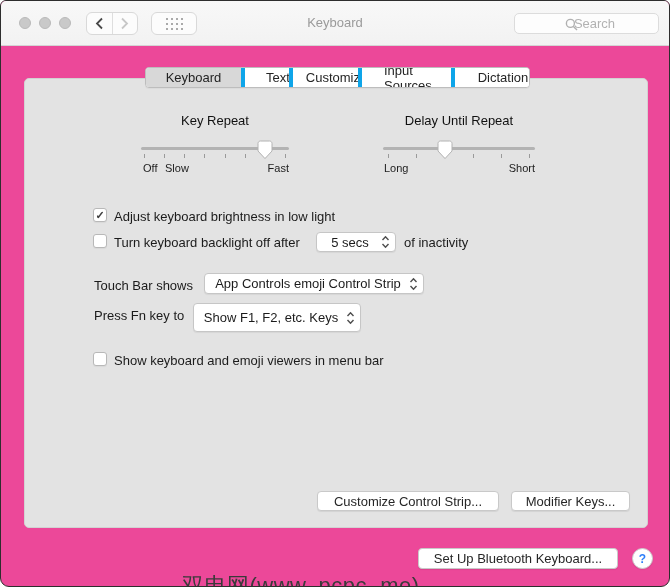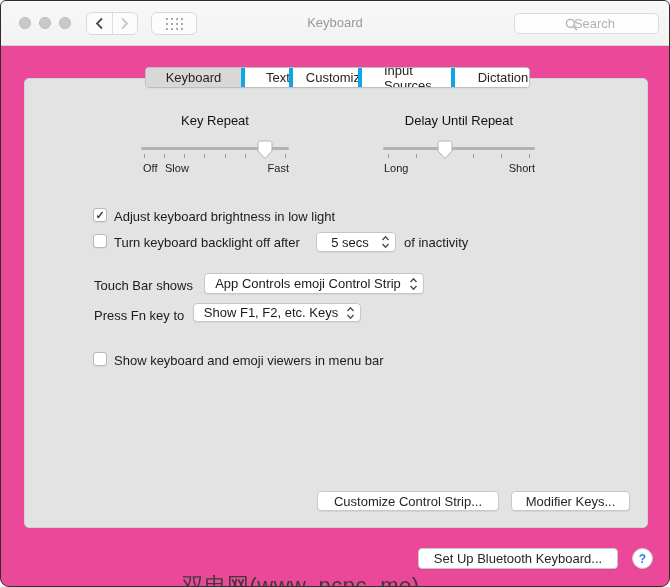--- a/index.html
+++ b/index.html
@@ -121,21 +121,21 @@
   .popup {
     position: absolute; background: #ffffff; border: 1px solid #c6c6c6; border-radius: 4px;
     font-size: 13px; color: #1b1b1b;
     display: flex; align-items: center; justify-content: center;
     padding: 0 22px 0 10px; white-space: nowrap;
     box-shadow: 0 1px 1px rgba(0,0,0,0.06);
   }
   .popup .stepper { position: absolute; right: 5px; top: 50%; transform: translateY(-50%); }
   .pp-secs { left: 315px; top: 231px; width: 80px; height: 20px; }
   .pp-touch { left: 203px; top: 272px; width: 220px; height: 21px; }
-  .pp-fn { left: 192px; top: 302px; width: 168px; height: 19px; }
+  .pp-fn { left: 192px; top: 302px; width: 168px; height: 29px; }
 
   .push-btn {
     position: absolute; background: #ffffff; border: 1px solid #c9c9c9; border-radius: 4px;
     font-size: 13px; color: #262626;
     display: flex; align-items: center; justify-content: center; white-space: nowrap;
     box-shadow: 0 1px 1px rgba(0,0,0,0.07);
   }
   .btn-customize { left: 316px; top: 490px; width: 182px; height: 20px; }
   .btn-modifier { left: 510px; top: 490px; width: 119px; height: 20px; }
   .btn-bluetooth { left: 417px; top: 547px; width: 200px; height: 21px; }

